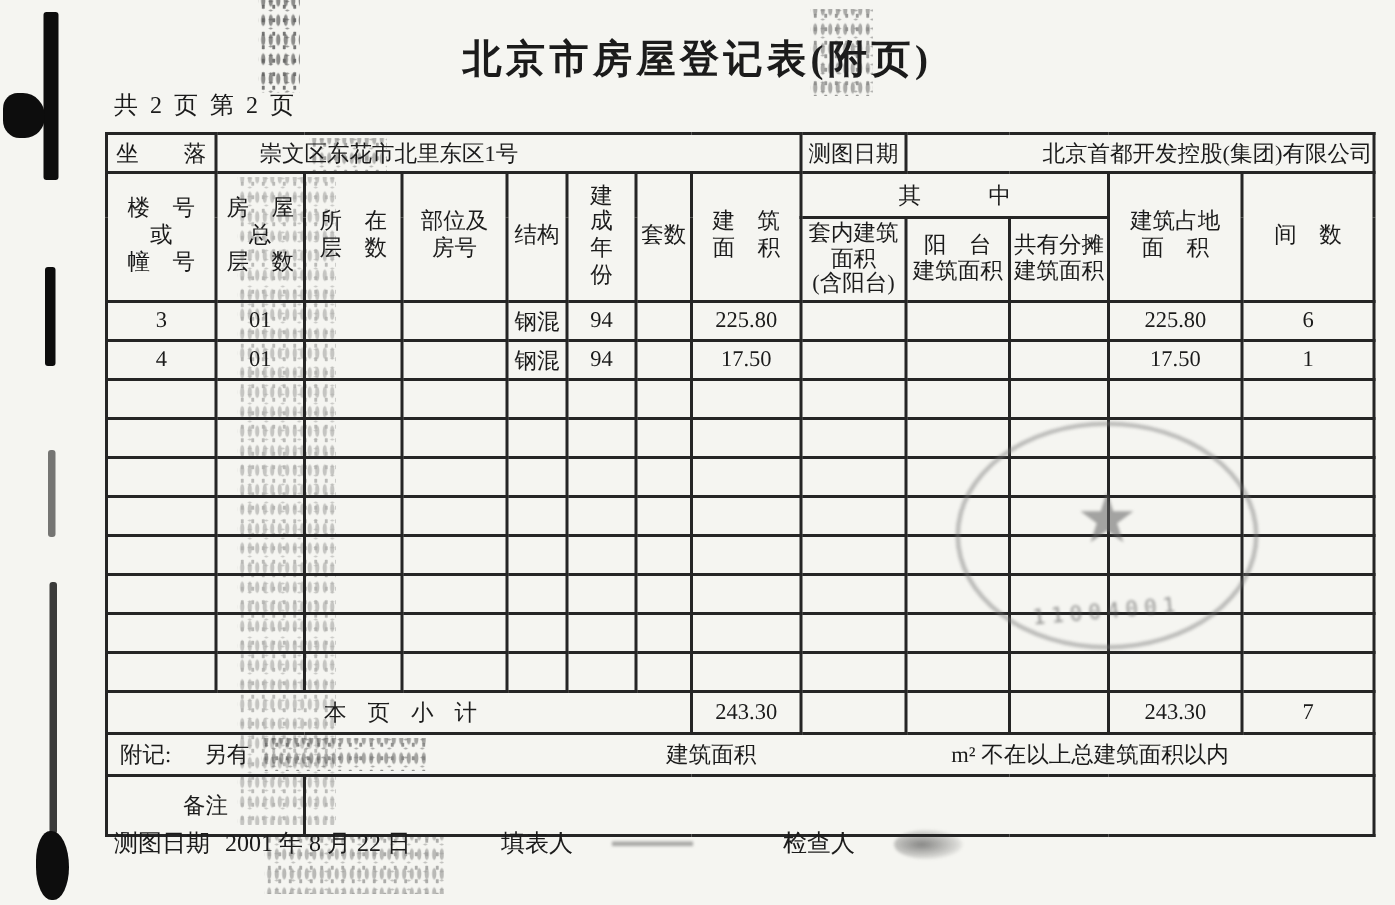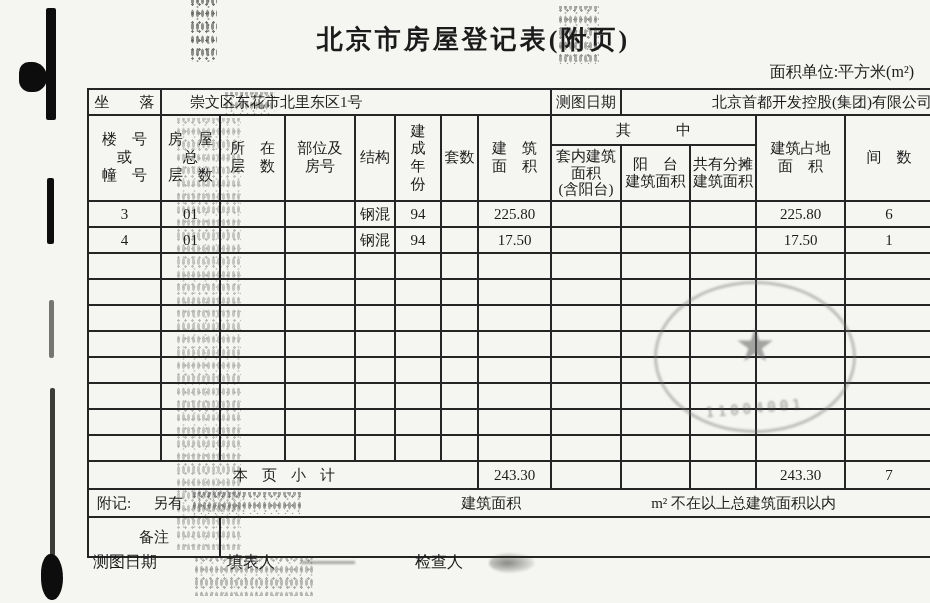--- a/index.html
+++ b/index.html
@@ -2,21 +2,21 @@
 <html><head>
 <meta charset="utf-8">
 <style>
   html,body{margin:0;padding:0;}
   body{
     width:930px;height:603px;overflow:hidden;position:relative;
     background:#f5f5f1;
     font-family:"Liberation Serif","DejaVu Serif",serif;
     color:#1b1b1b;
   }
-  .page{position:absolute;inset:0;margin-left:17px;}
+  .page{position:absolute;inset:0;}
   .title{
     position:absolute;top:22px;left:0;width:100%;
     text-align:center;font-size:26px;font-weight:700;letter-spacing:3px;
   }
   .page-info{
     position:absolute;top:60px;left:76px;font-size:16px;letter-spacing:2px;
   }
   .unit-note{
     position:absolute;top:62px;right:16px;font-size:16px;
   }
@@ -83,21 +83,21 @@
     font-size:14px;letter-spacing:4px;color:rgba(85,85,85,.62);
     font-family:"DejaVu Sans Mono",monospace;white-space:nowrap;
   }
 </style>
 </head>
 <body>
 
 <div class="page">
 
   <div class="title">北京市房屋登记表(附页)</div>
-  <div class="unit-note">面积单位:平方米(m²)</div>
+  <div class="page-info">共 2 页  第 2 页</div>
 
   <table class="reg">
     <colgroup>
       <col style="width:73px">
         <col style="width:59px">
         <col style="width:65px">
       <col style="width:70px">
         <col style="width:40px">
         <col style="width:46px">
       <col style="width:37px">
@@ -335,20 +335,21 @@
       <tr class="remark-row">
         <td colspan="2">备注</td>
         <td colspan="11"></td>
       </tr>
     </tbody>
   </table>
 
   <div class="footer">
     <span>测图日期</span>
     <span style="width:10px"></span>
+    <span>2001 年 8  月 22 日</span>
     <span class="gap-m"></span>
     <span>填表人</span>
     <span class="gap-s"></span>
     <span class="smudge-dash"></span>
     <span class="gap-m"></span>
     <span>检查人</span>
     <span class="gap-s"></span>
     <span class="signature"></span>
   </div>
 

